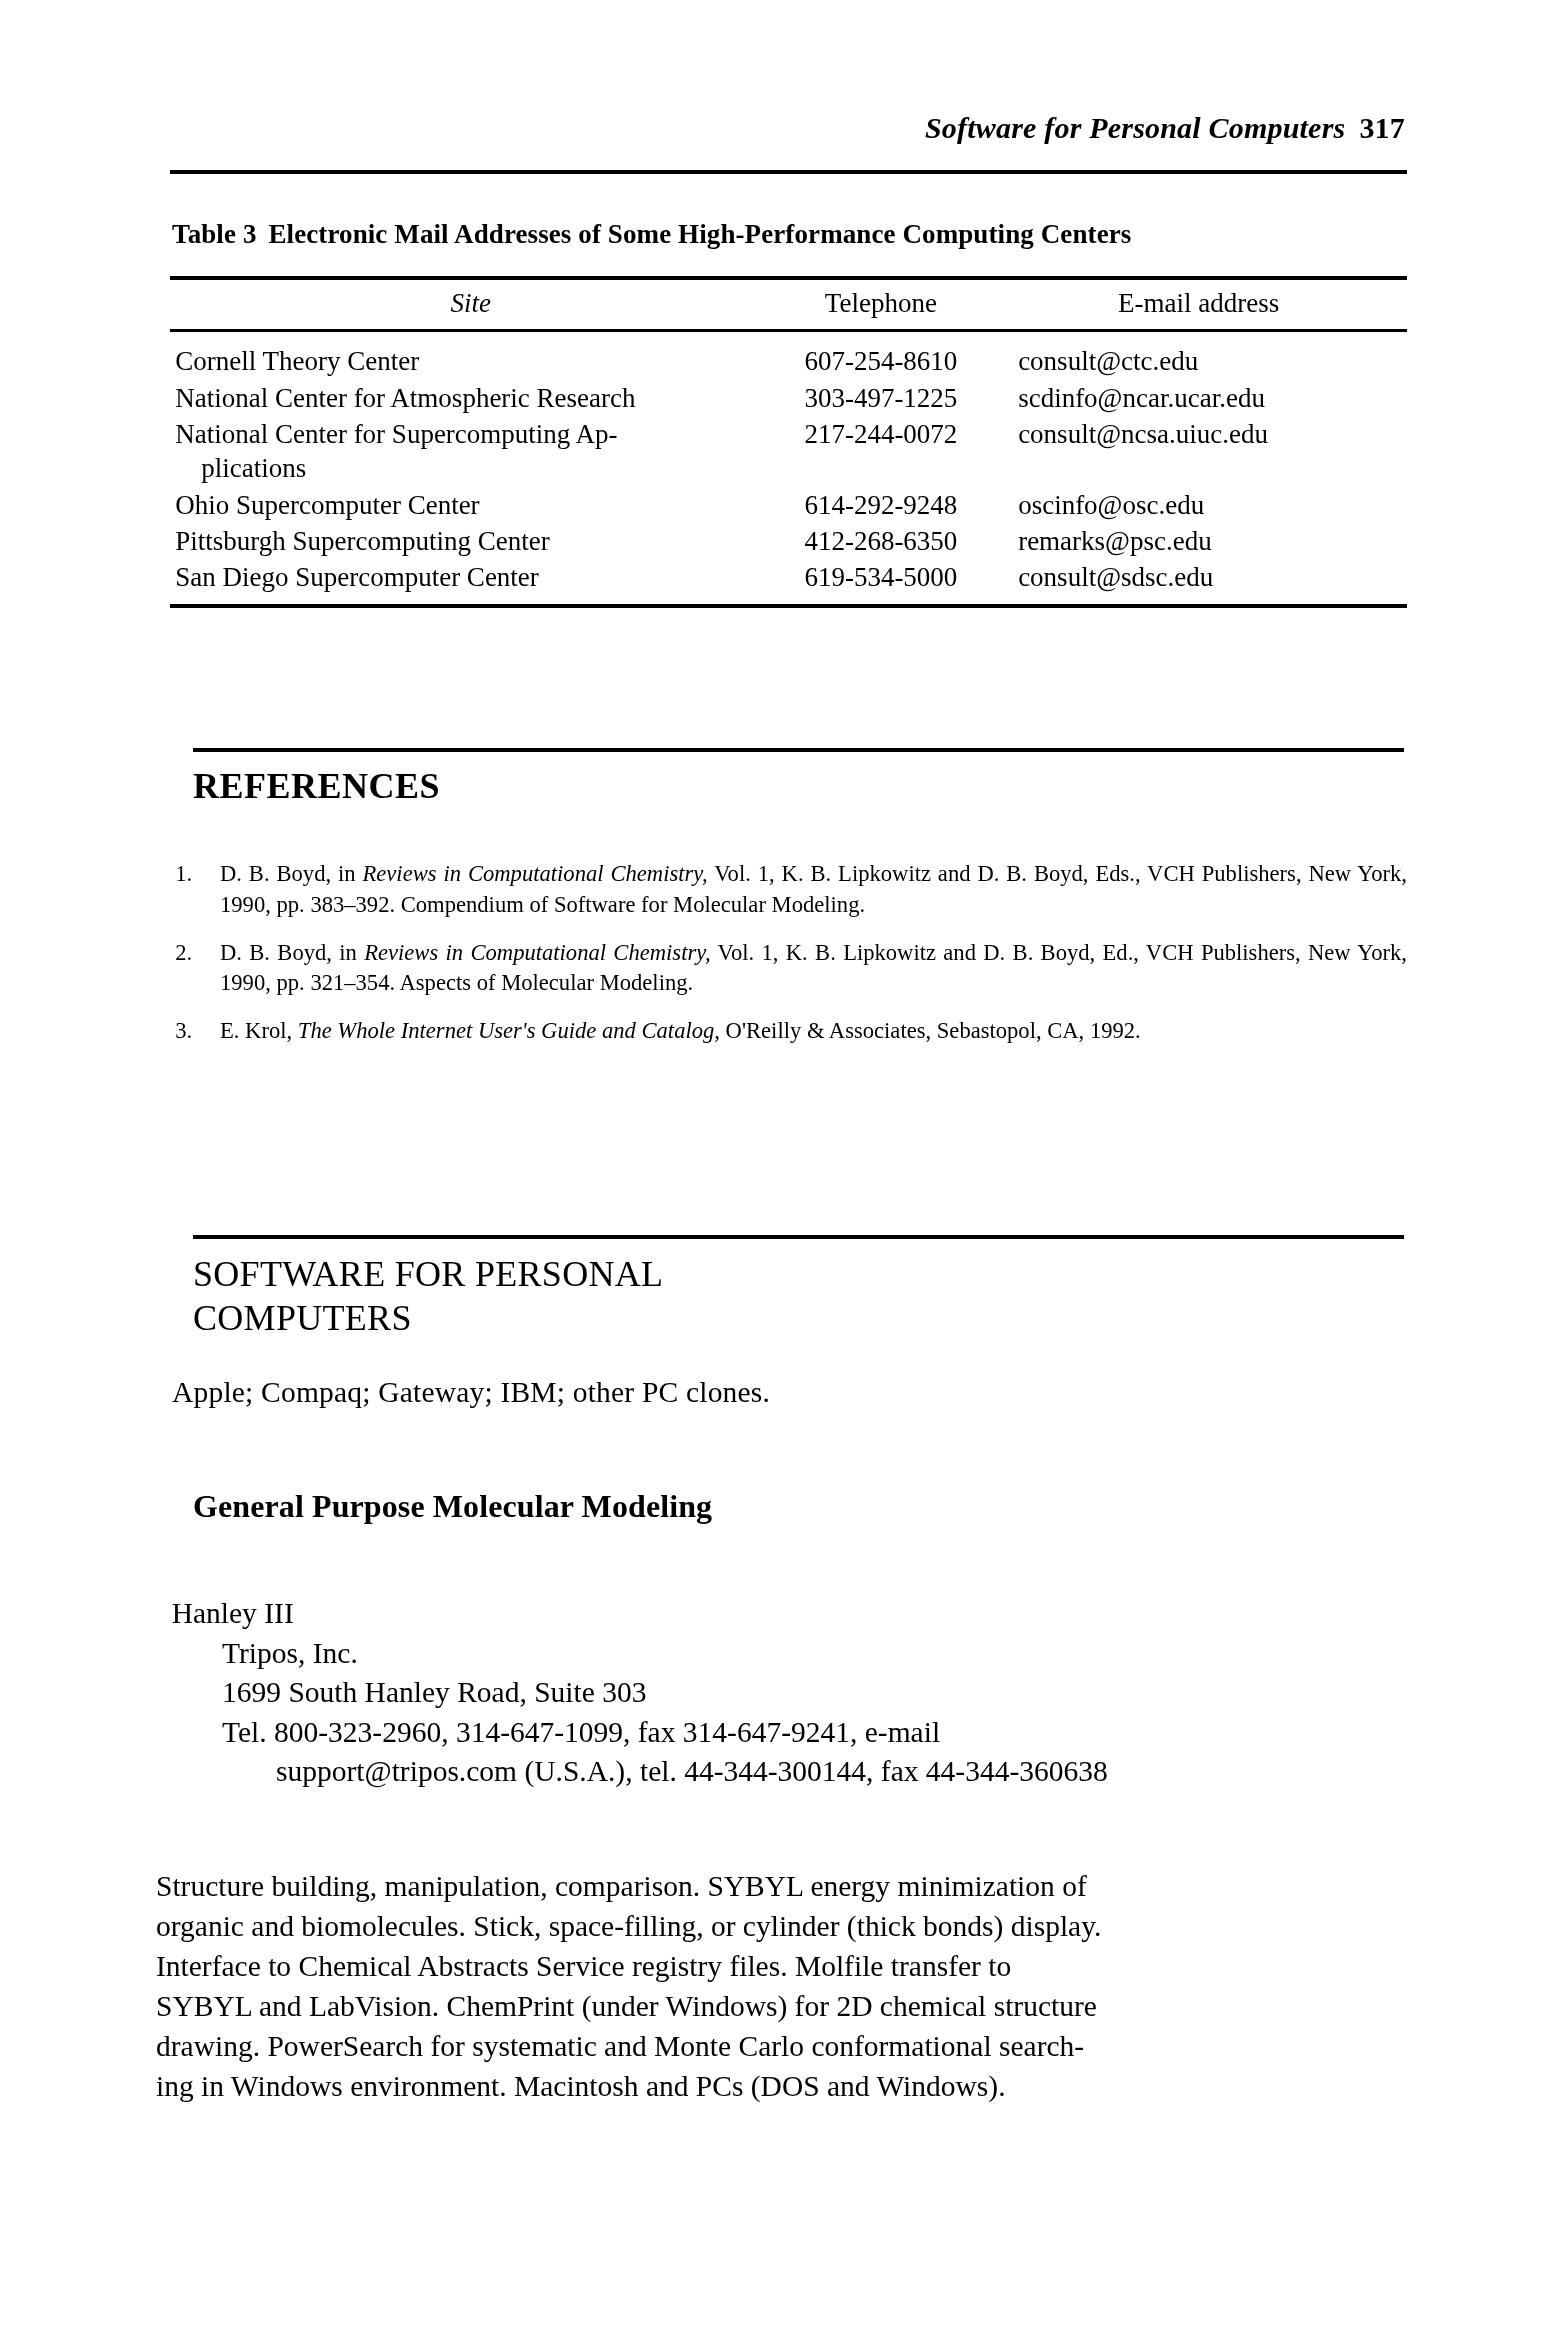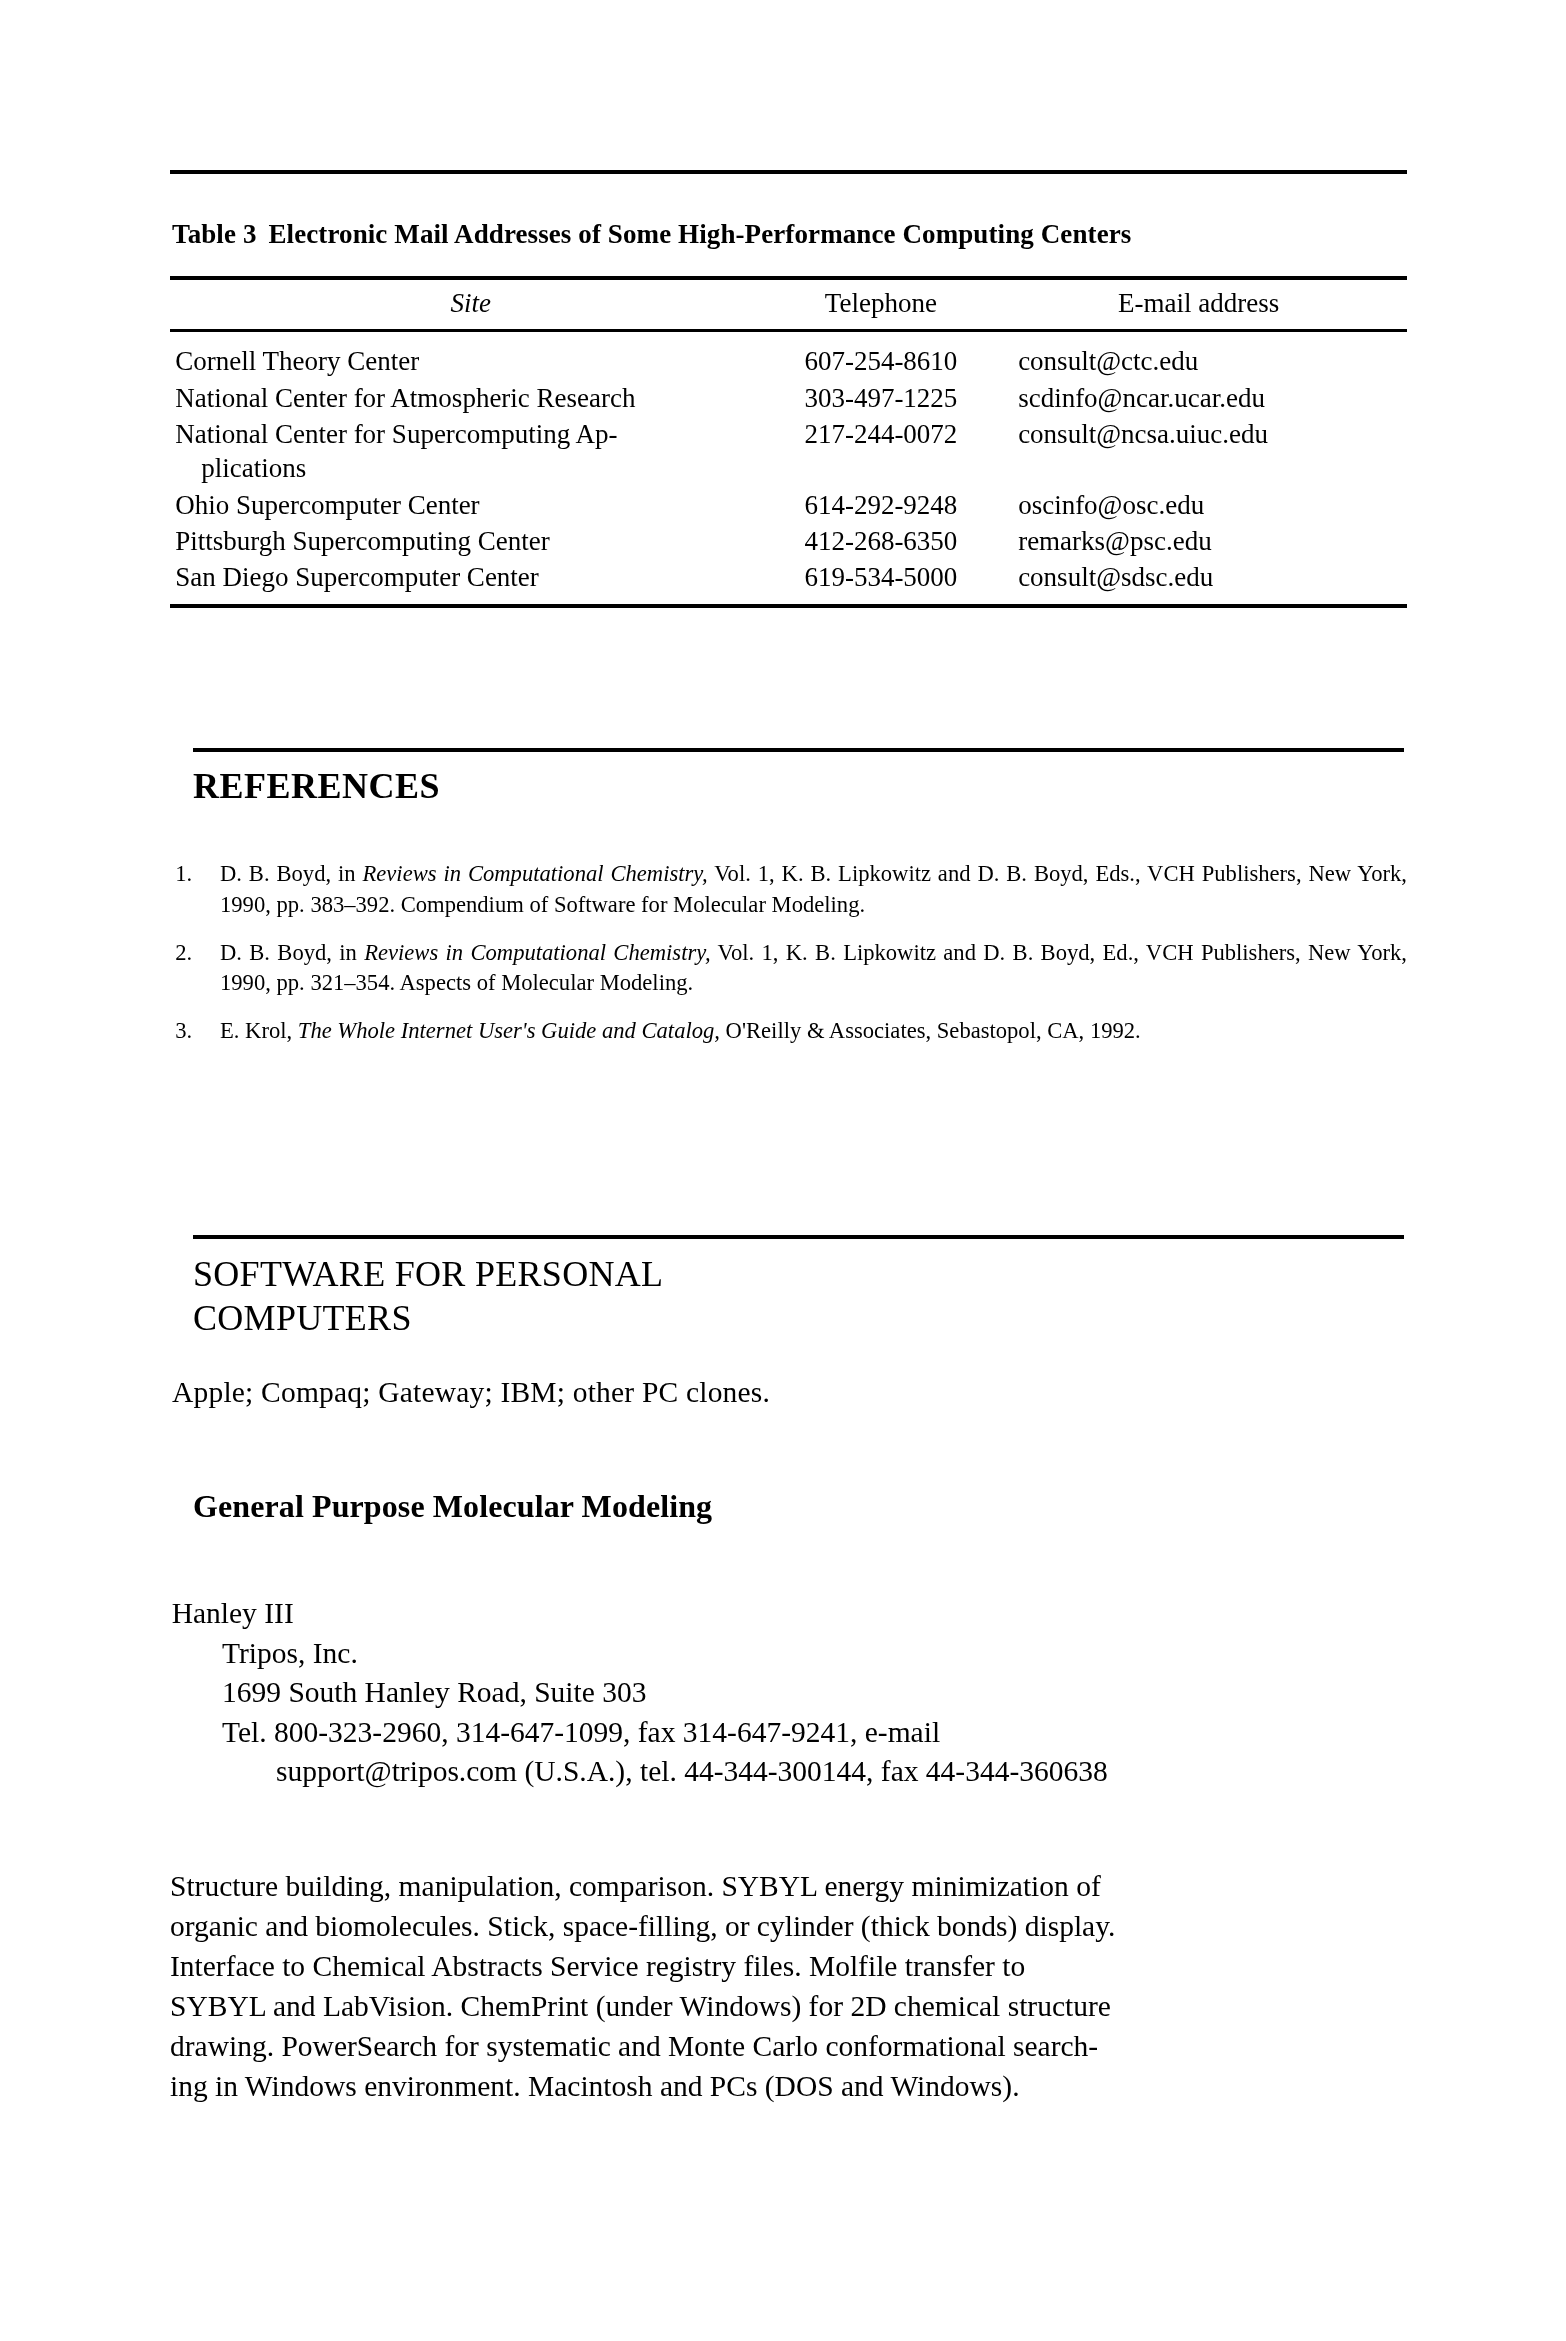--- a/index.html
+++ b/index.html
@@ -164,37 +164,40 @@
     left: 170px;
     width: 1240px;
     font-size: 29.5px;
     line-height: 1.34;
   }
   .entry .l0 { padding-left: 1.7px; }
   .entry .l1 { padding-left: 52px; }
   .entry .l2 { padding-left: 106px; }
   .desc {
     position: absolute;
-    left: 170px;
+    left: 156px;
     width: 1240px;
     font-size: 29.5px;
     line-height: 1.355;
     text-align: justify;
   }
   .desc div { white-space: nowrap; }
   .desc .just {
     display: flex;
     justify-content: space-between;
   }
 </style>
 </head>
 <body>
 
 <div class="page">
 
+  <div class="runhead">
+    <span>Software for Personal Computers</span><span class="pageno">317</span>
+  </div>
   <div class="rule-head"></div>
 
   <div class="table-caption">
     <span class="capnum">Table 3</span><span>Electronic Mail Addresses of Some High-Performance Computing Centers</span>
   </div>
 
   <div class="tbl-wrap">
     <table class="ml">
       <thead>
         <tr class="hdr">

